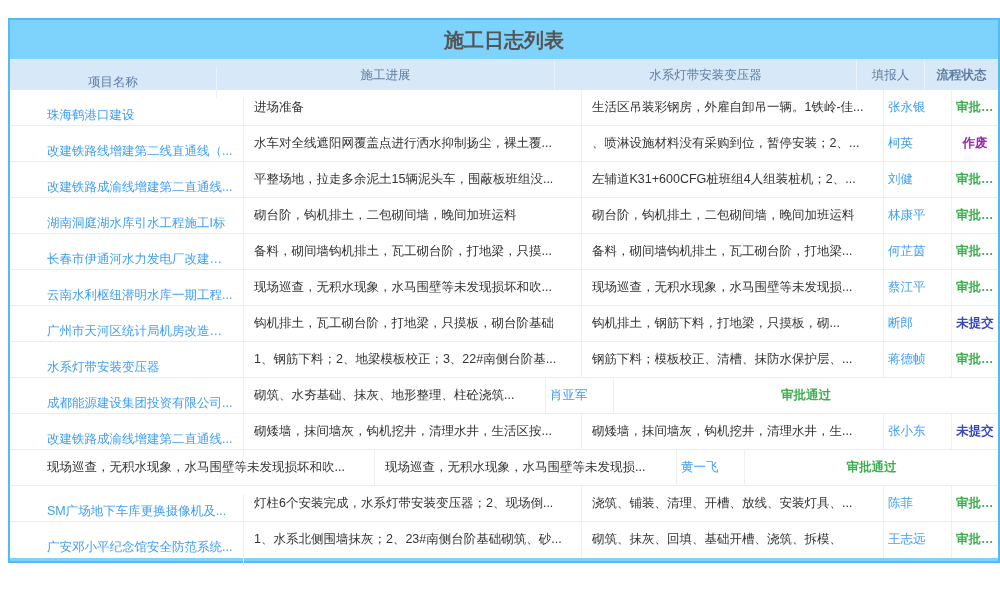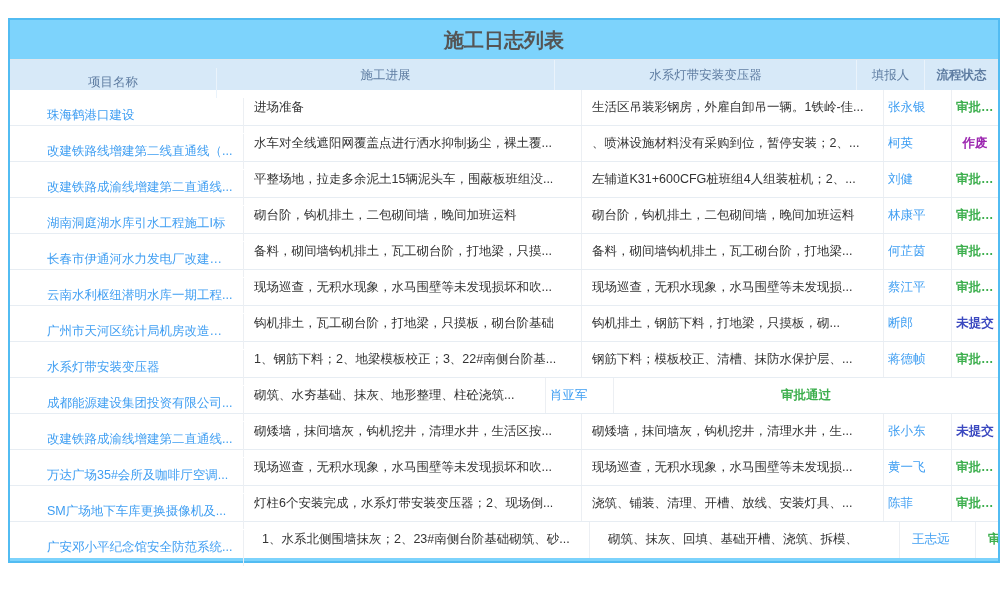--- a/index.html
+++ b/index.html
@@ -25,21 +25,21 @@
     display: flex; align-items: center; justify-content: center;
   }
   .th:last-child { border-right: none; }
   .tbody { }
   .tr {
     display: flex; height: 36px; align-items: center;
     border-bottom: 1px solid #e7edf3; font-size: 12.5px; color: #333;
     background: #fff;
     padding-left: 27px;
   }
-  .tr:last-child { border-bottom: none; gap: 8px; }
+  .tr:last-child { border-bottom: none; }
   .td {
     padding: 0 10px; overflow: hidden; white-space: nowrap;
     text-overflow: ellipsis; border-right: 1px solid #eceff3;
     height: 100%; line-height: 35px;
   }
   .td:last-child { border-right: none; }
   .c1 { width: 207px; margin-top: 15px; }
   .c2 { width: 338px; }
   .c3 { width: 302px; }
   .c4 { width: 68px;  padding: 0 4px; }
@@ -134,21 +134,20 @@
 
   <div class="tr">
     <div class="td c1 link">改建铁路成渝线增建第二直通线...</div>
     <div class="td c2">砌矮墙，抹间墙灰，钩机挖井，清理水井，生活区按...</div>
     <div class="td c3">砌矮墙，抹间墙灰，钩机挖井，清理水井，生...</div>
     <div class="td c4 link">张小东</div>
     <div class="td c5" style="color: rgb(59, 73, 192);">未提交</div>
   </div>
 
   <div class="tr">
-    <div class="td c1 link">万达广场35#会所及咖啡厅空调...</div>
     <div class="td c2">现场巡查，无积水现象，水马围壁等未发现损坏和吹...</div>
     <div class="td c3">现场巡查，无积水现象，水马围壁等未发现损...</div>
     <div class="td c4 link">黄一飞</div>
     <div class="td c5" style="color: rgb(61, 175, 78);">审批通过</div>
   </div>
 
   <div class="tr">
     <div class="td c1 link">SM广场地下车库更换摄像机及...</div>
     <div class="td c2">灯柱6个安装完成，水系灯带安装变压器；2、现场倒...</div>
     <div class="td c3">浇筑、铺装、清理、开槽、放线、安装灯具、...</div>

